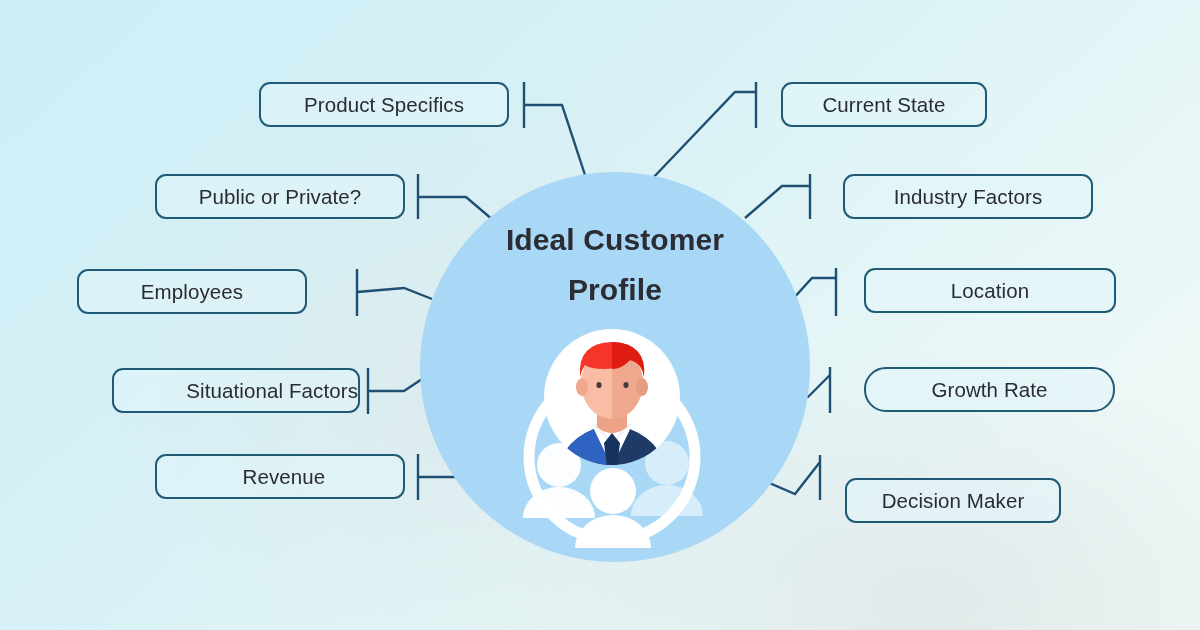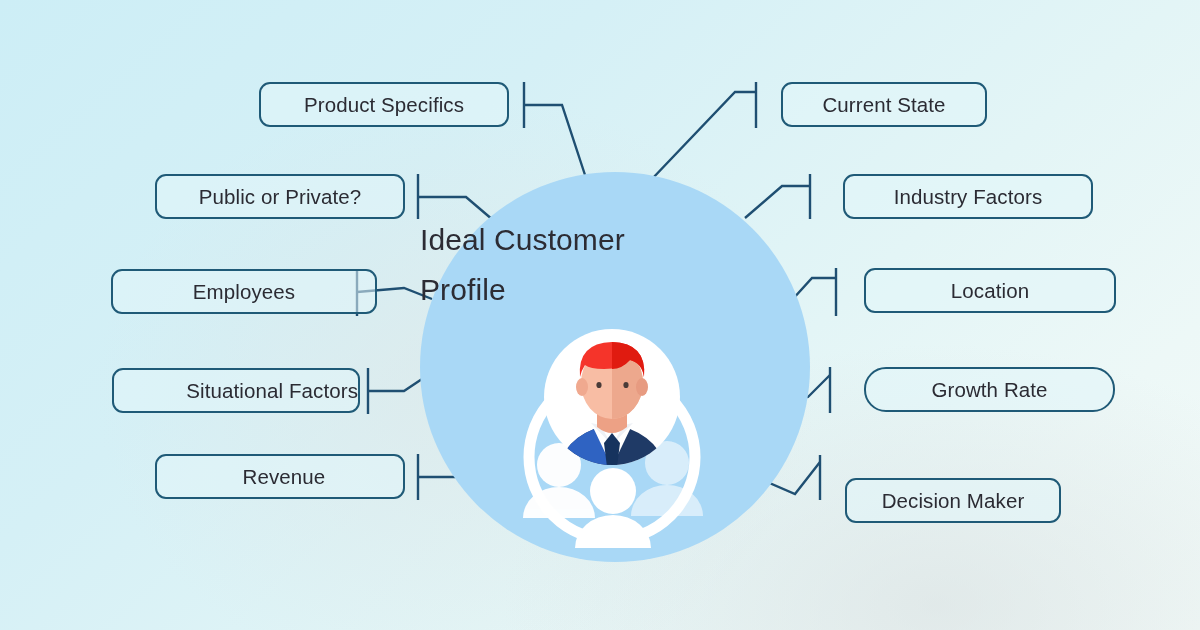--- a/index.html
+++ b/index.html
@@ -53,22 +53,23 @@
     left:420px; top:172px;
     width:390px; height:390px;
     border-radius:50%;
     background:#a9d8f6;
   }
 
   .hub-title {
     position:absolute;
     left:420px; top:215px;
     width:390px;
+    text-align:center;
     font-size:30px;
-    font-weight:normal;
+    font-weight:bold;
     line-height:1.65;
     color:#2c2c34;
     letter-spacing:0.1px;
   }
 
   
   .avatar-art {
     position:absolute;
     left:487px; top:305px;
     width:250px; height:250px;
@@ -208,21 +209,21 @@
   </svg>
 
   <div class="node" style="left:259px; top:82px;  width:250px;align-items:center;">
     <span>Product Specifics</span>
   </div>
 
   <div class="node" style="left:155px; top:174px; width:250px;">
     <span>Public or Private?</span>
   </div>
 
-  <div class="node" style="left:111px;  top:269px; width:266px;">
+  <div class="node" style="left:77px;  top:269px; width:230px;">
     <span>Employees</span>
   </div>
 
   <div class="node" style="left:112px; top:368px; width:248px;justify-content:flex-end;">
     <span>Situational Factors</span>
   </div>
 
   <div class="node" style="left:155px; top:454px; width:250px;padding-left:8px;">
     <span>Revenue</span>
   </div>

